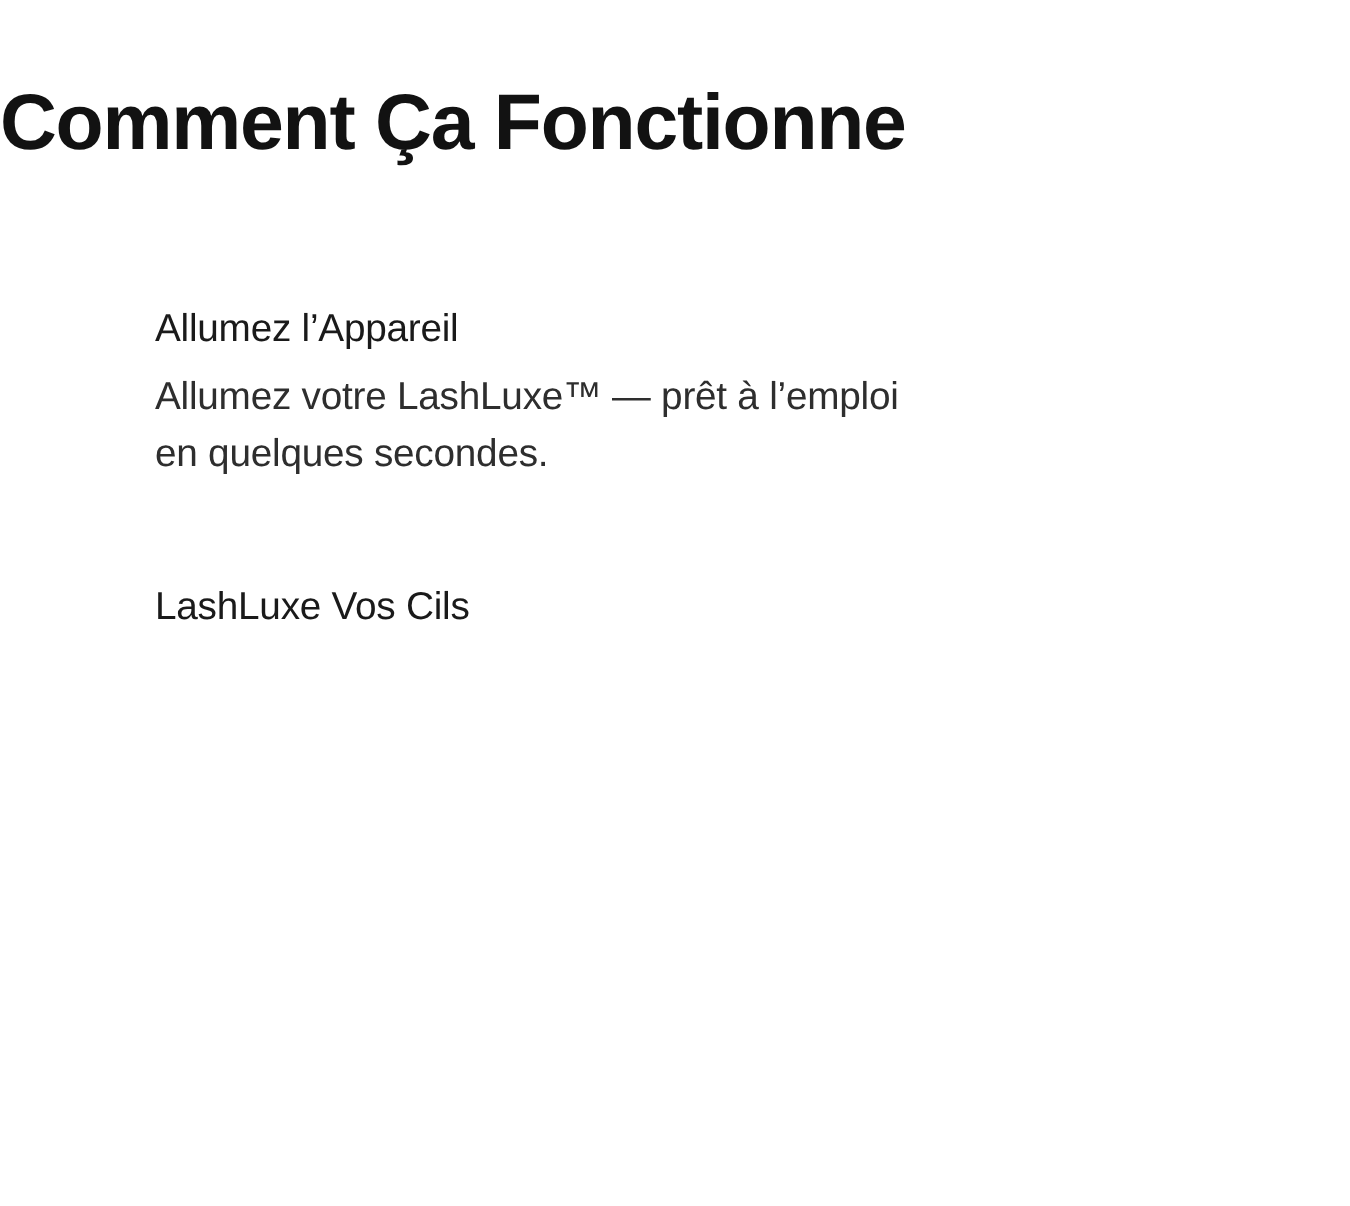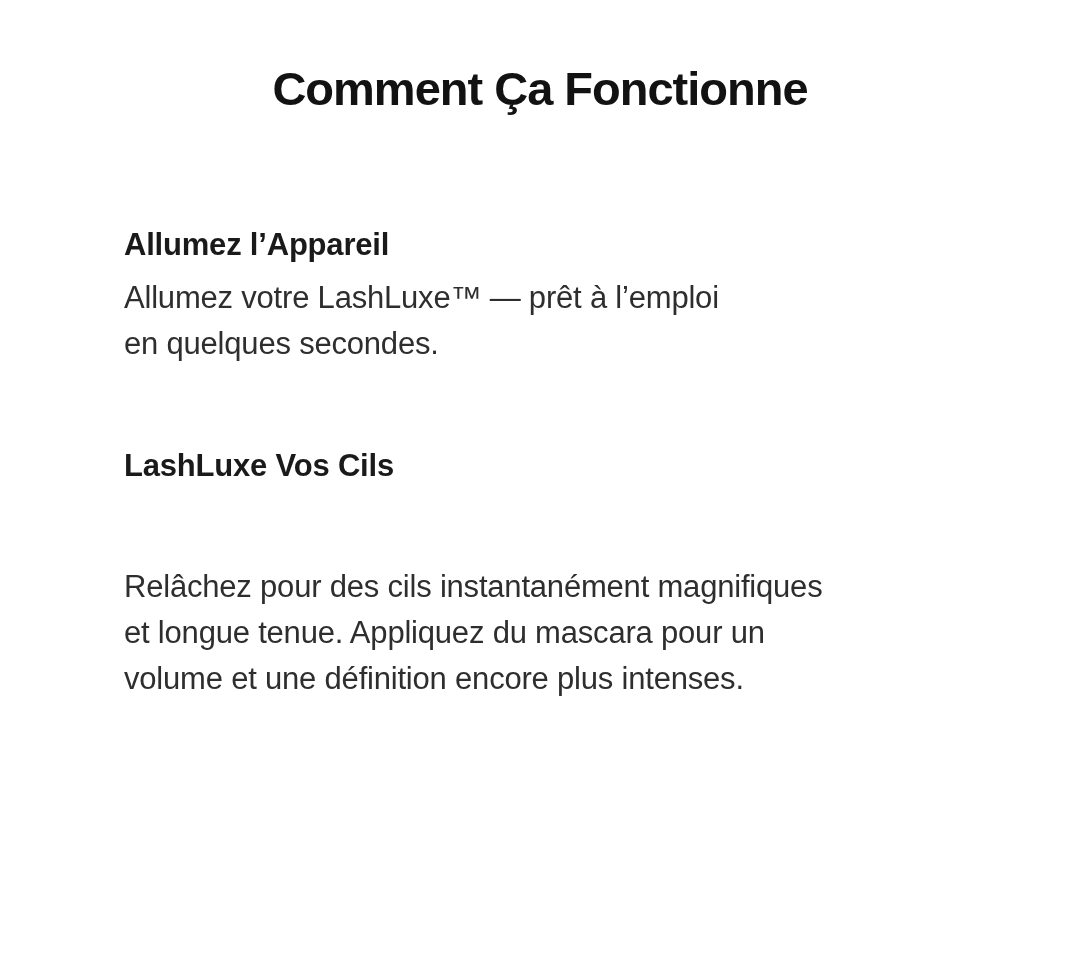--- a/index.html
+++ b/index.html
@@ -14,38 +14,37 @@
     font-family: "Liberation Sans", sans-serif;
     -webkit-font-smoothing: antialiased;
   }
   .page {
     width: 1080px;
     height: 965px;
     background: #ffffff;
   }
   .page-title {
     margin: 62px 0 0 0;
-    text-align: center;
-    font-size: 47px;
+    font-size: 63px;
     font-weight: bold;
     letter-spacing: -1px;
     color: #121212;
     line-height: 1.15;
   }
   .steps {
     margin: 110px 0 0 124px;
     width: 930px;
   }
   .step + .step {
     margin-top: 80px;
   }
   .step-heading {
     margin: 0 0 12px 0;
     font-size: 31px;
-    font-weight: bold;
+    font-weight: normal;
     letter-spacing: -0.2px;
     color: #1a1a1a;
     line-height: 1.2;
   }
   .step-body {
     margin: 0;
     font-size: 31px;
     line-height: 46px;
     letter-spacing: -0.2px;
     color: #2e2e2e;
@@ -65,19 +64,16 @@
       <h2 class="step-heading">Allumez l’Appareil</h2>
       <p class="step-body">Allumez votre LashLuxe™ — prêt à l’emploi
 en quelques secondes.</p>
     </section>
 
     <section class="step">
       <h2 class="step-heading">LashLuxe Vos Cils</h2>
     </section>
 
     <section class="step">
-      <p class="step-body">Relâchez pour des cils instantanément magnifiques
-et longue tenue. Appliquez du mascara pour un
-volume et une définition encore plus intenses.</p>
     </section>
 
   </div>
 </div>
 
 </body></html>

